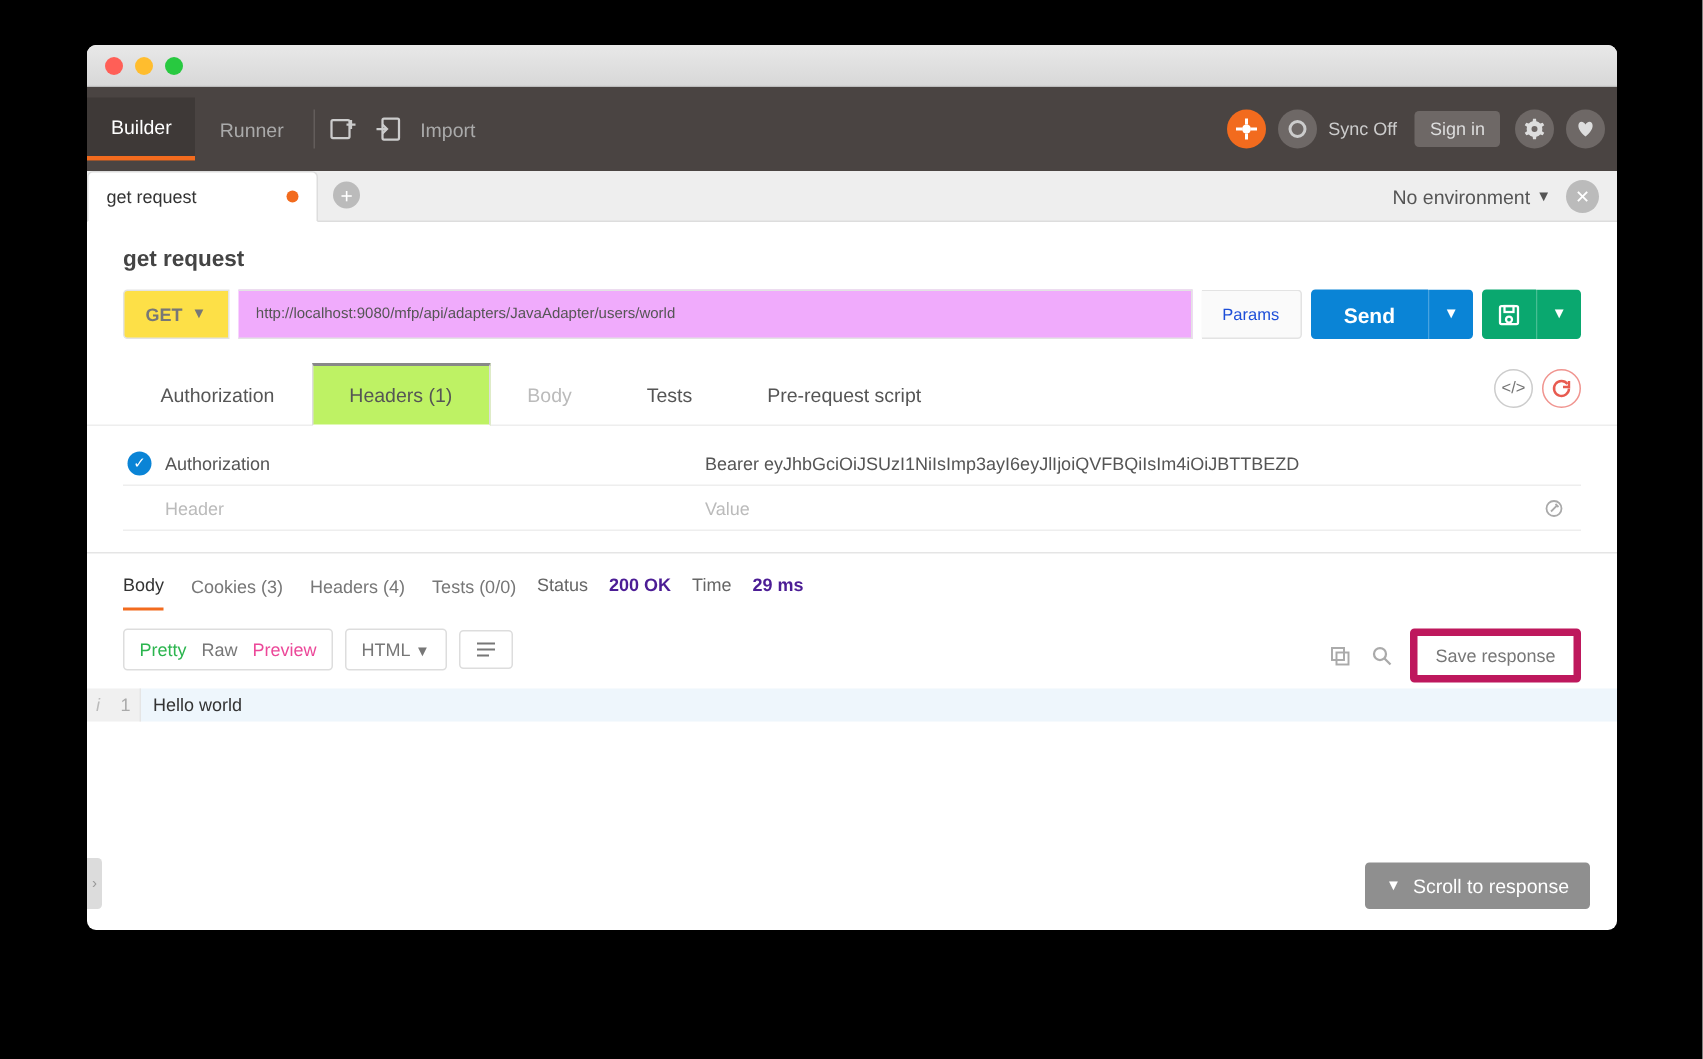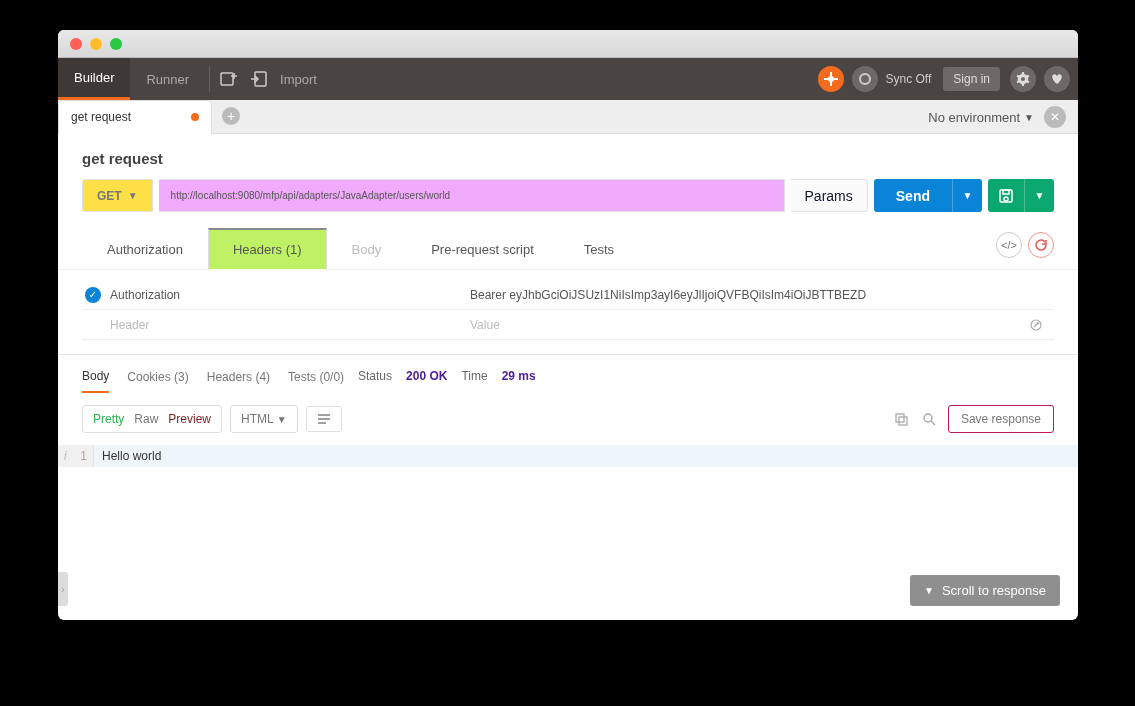--- a/index.html
+++ b/index.html
@@ -2,21 +2,21 @@
 <html><head>
 <meta charset="utf-8">
 <style>
 * { box-sizing: border-box; margin: 0; padding: 0; font-family: "Helvetica Neue", Helvetica, Arial, sans-serif; }
 body { background: #000; width: 1135px; height: 706px; overflow: hidden; }
 .window { position: absolute; left: 58px; top: 30px; width: 1020px; height: 590px; background: #fff; border-radius: 6px; overflow: hidden; box-shadow: 0 10px 40px rgba(0,0,0,0.5); display: flex; flex-direction: column; }
 .titlebar { height: 28px; background: linear-gradient(#e8e8e8,#d8d8d8); display: flex; align-items: center; padding-left: 12px; gap: 8px; border-bottom: 1px solid #bcbcbc; }
 .traffic { width: 12px; height: 12px; border-radius: 50%; }
 .t-red { background: #ff5f57; } .t-yellow { background: #ffbd2e; } .t-green { background: #28c940; }
 
-.topbar { height: 42px; background: #4a4442; display: flex; align-items: center; color: #ccc; }
+.topbar { height: 56px; background: #4a4442; display: flex; align-items: center; color: #ccc; }
 .topbar .tab-btn { height: 42px; padding: 0 16px; display: flex; align-items: center; font-size: 13px; color: #aaa; cursor: pointer; }
 .topbar .tab-btn.active { color: #fff; border-bottom: 3px solid #f26b1e; background: #3e3937; }
 .topbar .divider { width: 1px; height: 26px; background: #635d5b; margin: 0 4px; }
 .topbar .icon-btn { width: 30px; height: 30px; display: flex; align-items: center; justify-content: center; color: #ddd; cursor: pointer; }
 .topbar .import { font-size: 13px; color: #aaa; margin-left: 6px; cursor: pointer; }
 .topbar .spacer { flex: 1; }
 .topbar .round-icon { width: 26px; height: 26px; border-radius: 50%; display: flex; align-items: center; justify-content: center; margin-right: 8px; cursor: pointer; }
 .lifebuoy { background: #f26b1e; }
 .sync-circle { background: #6e6866; }
 .sync-text { font-size: 12px; color: #ccc; margin-right: 12px; }
@@ -30,21 +30,21 @@
 .env-area { position: absolute; right: 12px; top: 0; height: 34px; display: flex; align-items: center; gap: 10px; font-size: 13px; color: #555; }
 .env-drop { display: flex; align-items: center; gap: 4px; cursor: pointer; }
 .env-gear { width: 22px; height: 22px; border-radius: 50%; background: #bbb; color: #fff; display: flex; align-items: center; justify-content: center; font-size: 12px; cursor: pointer; }
 
 .content { flex: 1; overflow-y: auto; position: relative; }
 .req-name { font-size: 15px; font-weight: 600; color: #444; padding: 16px 24px 12px; }
 
 .urlrow { display: flex; align-items: stretch; padding: 0 24px 16px; gap: 6px; }
 .method-sel { background: #fde047; border: 1px solid #e3e3e3; border-radius: 3px 0 0 3px; padding: 0 14px; display: flex; align-items: center; font-size: 12px; font-weight: 600; color: #777; gap: 6px; cursor: pointer; }
 .url-input { flex: 1; border: 1px solid #e3e3e3; border-left: none; background: #f0abfc; padding: 10px 12px; font-size: 10px; color: #555; outline: none; }
-.params { background: #fafafa; border: 1px solid #e3e3e3; border-left: none; border-radius: 0 3px 3px 0; padding: 0 14px; display: flex; align-items: center; font-size: 14px; color: #0f172a; cursor: pointer; }
+.params { background: #fafafa; border: 1px solid #e3e3e3; border-left: none; border-radius: 0 3px 3px 0; padding: 0 14px; display: flex; align-items: center; font-size: 11px; color: #1d4ed8; cursor: pointer; }
 .send-grp { display: flex; gap: 0; }
 .send-btn { background: #0a84d6; color: #fff; font-size: 14px; font-weight: 600; padding: 0 22px; display: flex; align-items: center; border-radius: 3px 0 0 3px; cursor: pointer; }
 .send-drop { background: #0a84d6; color: #fff; width: 30px; display: flex; align-items: center; justify-content: center; border-left: 1px solid rgba(255,255,255,0.25); border-radius: 0 3px 3px 0; cursor: pointer; }
 .save-grp { display: flex; gap: 0; }
 .save-btn { background: #0aa86f; color: #fff; width: 36px; display: flex; align-items: center; justify-content: center; border-radius: 3px 0 0 3px; cursor: pointer; }
 .save-drop { background: #0aa86f; color: #fff; width: 30px; display: flex; align-items: center; justify-content: center; border-left: 1px solid rgba(255,255,255,0.25); border-radius: 0 3px 3px 0; cursor: pointer; }
 
 .reqtabs { display: flex; align-items: center; padding: 0 24px; border-bottom: 1px solid #eee; position: relative; }
 .reqtab { padding: 12px 24px; font-size: 13px; color: #555; cursor: pointer; border: 1px solid transparent; border-bottom: none; }
 .reqtab.active { border: 1px solid #ddd; border-bottom: 1px solid #fff; margin-bottom: -1px; border-top: 2px solid #888; background: #bef264; }
@@ -69,21 +69,21 @@
 .rtab { cursor: pointer; padding-bottom: 8px; }
 .rtab.active { color: #333; border-bottom: 2px solid #f26b1e; }
 .resp-meta { position: absolute; left: 300px; top: 14px; display: flex; gap: 14px; font-size: 12px; color: #666; }
 .resp-meta .val { color: #4c1d95; font-weight: 600; }
 
 .view-ctrl { display: flex; align-items: center; gap: 8px; padding: 12px 24px; position: relative; }
 .viewbtn { border: 1px solid #ddd; border-radius: 3px; padding: 6px 10px; font-size: 12px; color: #777; cursor: pointer; }
 .viewbtn.on { color: #2bb54e; }
 .view-right { position: absolute; right: 24px; top: 12px; display: flex; gap: 10px; align-items: center; }
 .small-icon { width: 18px; height: 18px; color: #aaa; cursor: pointer; display: flex; align-items: center; justify-content: center; }
-.save-resp { border: 1px solid #be185d; border-radius: 3px; padding: 6px 12px; font-size: 12px; color: #777; cursor: pointer; }
+.save-resp { border: 5px solid #be185d; border-radius: 3px; padding: 6px 12px; font-size: 12px; color: #777; cursor: pointer; }
 
 .codearea { display: flex; font-family: Menlo, Consolas, monospace; font-size: 12px; }
 .gutter { width: 36px; background: #f0f0f0; color: #aaa; text-align: right; padding: 4px 6px; border-right: 1px solid #e5e5e5; }
 .gutter .gl { display: flex; justify-content: space-between; }
 .gutter .info { font-style: italic; color: #bbb; }
 .codebody { flex: 1; background: #eef6fc; padding: 4px 8px; color: #333; }
 
 .scrollbtn { position: absolute; right: 18px; bottom: 14px; background: #8f8f8f; color: #fff; font-size: 13px; padding: 8px 14px; border-radius: 3px; display: flex; align-items: center; gap: 8px; cursor: pointer; }
 .collapser { position: absolute; left: 0; bottom: 14px; width: 10px; height: 34px; background: #dcdcdc; color: #999; display: flex; align-items: center; justify-content: center; font-size: 10px; cursor: pointer; border-radius: 0 3px 3px 0; }
 
@@ -188,22 +188,22 @@
         <div class="save-drop">
             <span class="chev">▼</span>
           </div>
       </div>
     </div>
 
     <div class="reqtabs">
       <div class="reqtab">Authorization</div>
       <div class="reqtab active">Headers (1)</div>
       <div class="reqtab disabled">Body</div>
+      <div class="reqtab">Tests</div>
       <div class="reqtab">Pre-request script</div>
-      <div class="reqtab">Tests</div>
       <div class="tab-tools">
         <div class="circ-tool">&lt;/&gt;</div>
         <div class="circ-tool reset">
           <svg width="14" height="14" viewBox="0 0 14 14" fill="none" stroke="#e85b50" stroke-width="1.6">
               <path d="M11 4 A5 5 0 1 0 12 7"></path>
               <polyline points="12,2 12,6 8,6"></polyline>
             </svg>
         </div>
       </div>
     </div>
@@ -241,21 +241,21 @@
         <span class="val">200 OK</span>
         <span>Time</span>
         <span class="val">29 ms</span>
       </div>
     </div>
 
     <div class="view-ctrl">
       <div class="viewbtn on" style="display:flex;gap:10px;">
         <span style="color:#2bb54e;">Pretty</span>
         <span style="color:#777;">Raw</span>
-        <span style="color:#7f1d1d;">Preview</span>
+        <span style="color:#ec4899;">Preview</span>
       </div>
       <div class="viewbtn">
         <span>HTML</span> <span class="chev">▼</span>
       </div>
       <div class="viewbtn">
         <svg width="14" height="12" viewBox="0 0 14 12" stroke="#777" stroke-width="1.4" fill="none">
             <line x1="1" y1="2" x2="13" y2="2"></line>
             <line x1="1" y1="6" x2="13" y2="6"></line>
             <line x1="1" y1="10" x2="9" y2="10"></line>
           </svg>

